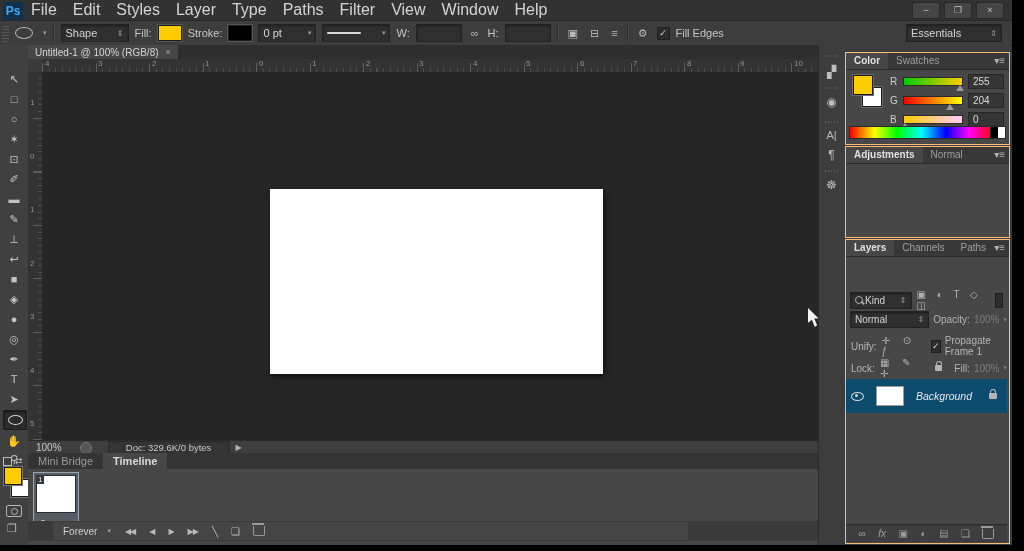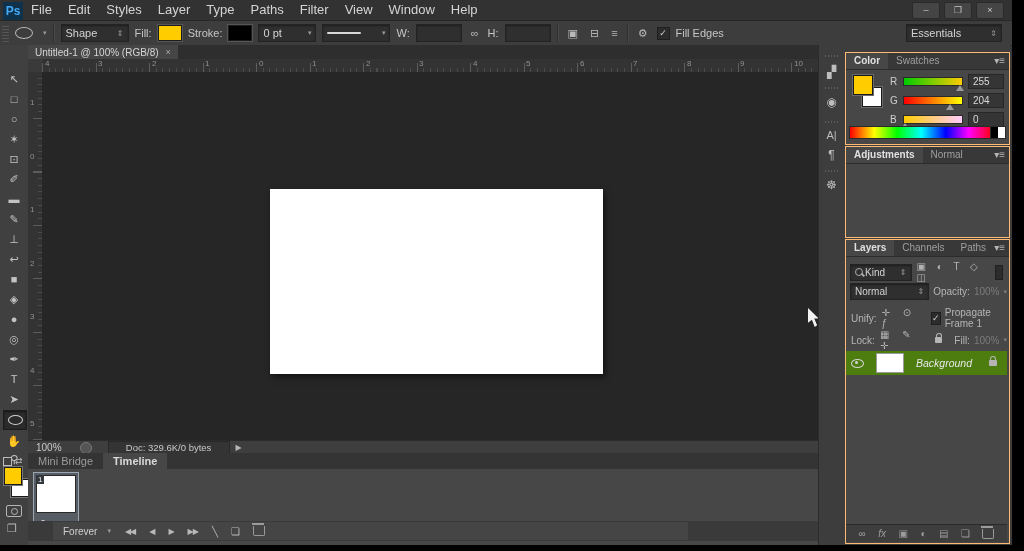--- a/index.html
+++ b/index.html
@@ -2,21 +2,21 @@
 <html><head>
 <meta charset="utf-8">
 <style>
   html,body{margin:0;padding:0;background:#000;width:1024px;height:551px;overflow:hidden;
     font-family:"Liberation Sans","DejaVu Sans",sans-serif;-webkit-font-smoothing:antialiased;}
   #app{position:absolute;left:0;top:0;width:1012px;height:545px;background:#3c3c3c;overflow:hidden;}
   .abs{position:absolute;}
   
   #menubar{left:0;top:0;width:1012px;height:20px;background:#323232;border-bottom:1px solid #272727;display:flex;align-items:center;}
   #pslogo{width:20px;height:18px;margin:1px 0 0 3px;background:#10314a;color:#43a9f5;font-weight:bold;font-size:12px;display:flex;align-items:center;justify-content:center;}
-  .menuitem{color:#d4d4d4;font-size:13px;padding:0 8px;line-height:20px;}
+  .menuitem{color:#d4d4d4;font-size:16px;padding:0 8px;line-height:20px;}
   #winbtns{margin-left:auto;display:flex;gap:4px;margin-right:8px;}
   .winbtn{width:26px;height:15px;background:#454545;border:1px solid #2a2a2a;border-radius:2px;color:#c9c9c9;font-size:9px;line-height:14px;text-align:center;}
   
   #optionsbar{left:0;top:21px;width:1012px;height:24px;background:#3d3d3d;border-bottom:1px solid #2a2a2a;display:flex;align-items:center;gap:6px;color:#cfcfcf;font-size:11px;}
   .grip{width:7px;height:18px;margin-left:2px;background:repeating-linear-gradient(0deg,#565656 0 1px,transparent 1px 3px);}
   .vsep{width:1px;height:18px;background:#2e2e2e;border-right:1px solid #4a4a4a;}
   .field{background:#2f2f2f;border:1px solid #232323;box-shadow:inset 0 1px 2px rgba(0,0,0,.4);height:16px;display:flex;align-items:center;padding:0 4px;color:#d4d4d4;}
   .updn{color:#9a9a9a;font-size:8px;margin-left:auto;padding-left:4px;}
   .dn{color:#9a9a9a;font-size:7px;margin-left:auto;padding-left:4px;}
   .lbl{color:#c6c6c6;}
@@ -90,29 +90,29 @@
   .grad-r{background:linear-gradient(90deg,rgb(0,204,0),rgb(255,204,0));}
   .grad-g{background:linear-gradient(90deg,rgb(255,0,0),rgb(255,255,0));}
   .grad-b{background:linear-gradient(90deg,rgb(255,204,0),rgb(255,204,255));}
   #spectrum{position:absolute;left:3px;bottom:4px;width:143px;height:11px;border:1px solid #2a2a2a;
     background:linear-gradient(90deg,#f00,#ff0 17%,#0f0 33%,#0ff 50%,#00f 67%,#f0f 83%,#f00);}
   #speccap{position:absolute;right:3px;bottom:4px;width:14px;height:11px;border:1px solid #2a2a2a;background:linear-gradient(90deg,#000 50%,#fff 50%);}
   
   .adjhead{position:absolute;left:8px;top:5px;color:#e2e2e2;font-size:11px;font-weight:bold;}
   .adjrow{position:absolute;width:163px;text-align:center;color:#b2b2b2;font-size:11px;letter-spacing:7px;}
   
-  .lrow{position:absolute;left:0;width:161px;display:flex;align-items:center;gap:4px;color:#b5b5b5;font-size:10px;}
+  .lrow{position:absolute;left:0;width:161px;display:flex;align-items:center;gap:4px;color:#b5b5b5;font-size:10px;margin-top:28px;}
   .sel-kind{width:60px;height:15px;margin-left:4px;}
   .mag{width:6px;height:6px;border:1.5px solid #aaa;border-radius:50%;position:relative;margin-right:2px;}
   .mag:before{content:"";position:absolute;left:5px;top:5px;width:4px;height:1.5px;background:#aaa;transform:rotate(45deg);}
   .fico{font-size:10px;color:#b2b2b2;padding:0 1px;}
   .ftoggle{width:7px;height:13px;background:#2c2c2c;border:1px solid #1f1f1f;margin-left:auto;margin-right:4px;}
   .lock{width:8px;height:6px;background:#b5b5b5;border-radius:1px;position:relative;display:inline-block;}
   .lock:before{content:"";position:absolute;left:1px;top:-4px;width:4px;height:3px;border:1.5px solid #b5b5b5;border-bottom:none;border-radius:3px 3px 0 0;}
-  #layerrow{background:#4d7c0f;height:24px;}
+  #layerrow{background:#0c4a6e;height:34px;}
   .eye{width:11px;height:7px;border:1px solid #d5d5d5;border-radius:50%;position:relative;margin-left:5px;}
   .eye:before{content:"";position:absolute;left:3px;top:1px;width:3px;height:3px;border-radius:50%;background:#d5d5d5;}
   #lthumb{width:26px;height:18px;background:#fff;border:1px solid #9a9a9a;margin-left:8px;}
   #lname{color:#e8e8e8;font-style:italic;font-size:10.5px;margin-left:8px;}
   #lbot{position:absolute;left:0;bottom:0;width:161px;height:17px;background:#3e3e3e;border-top:1px solid #2a2a2a;display:flex;align-items:center;justify-content:space-evenly;color:#9d9d9d;font-size:10px;}
   .dis{color:#7b7b7b;}
   .smallsel{height:15px;font-size:10px;}
 </style>
 </head>
 <body>

